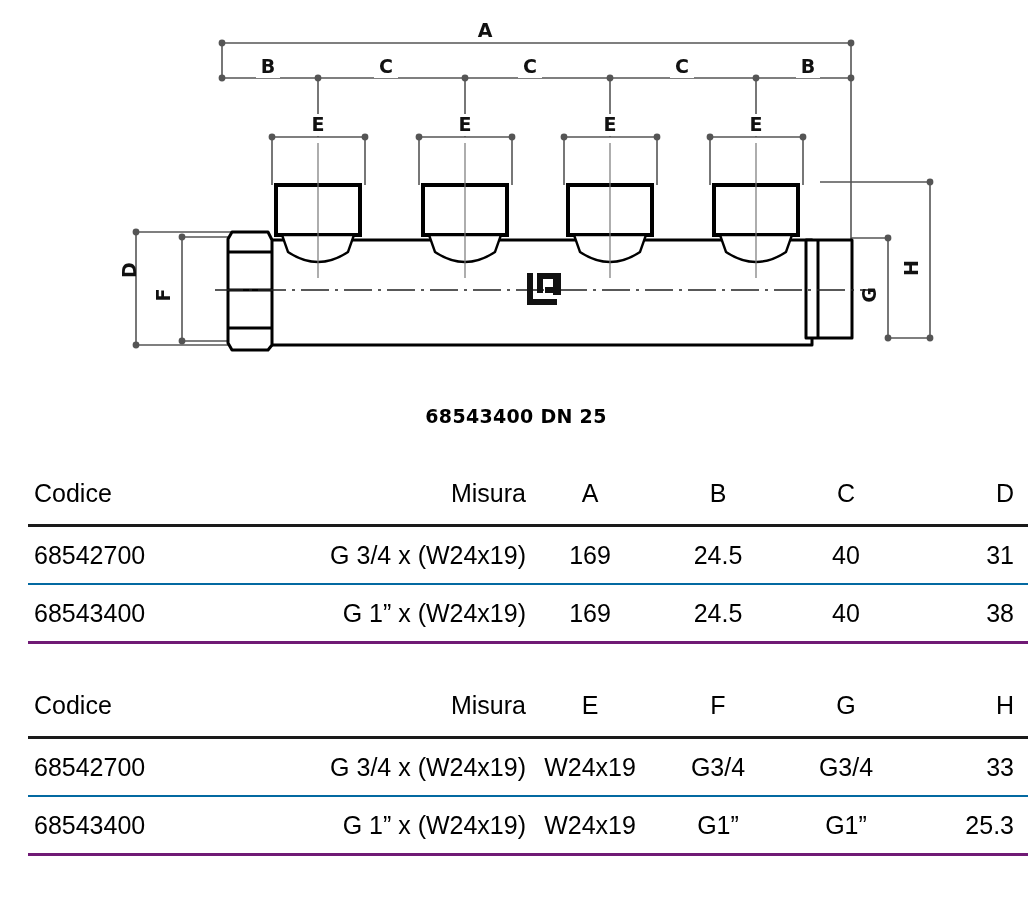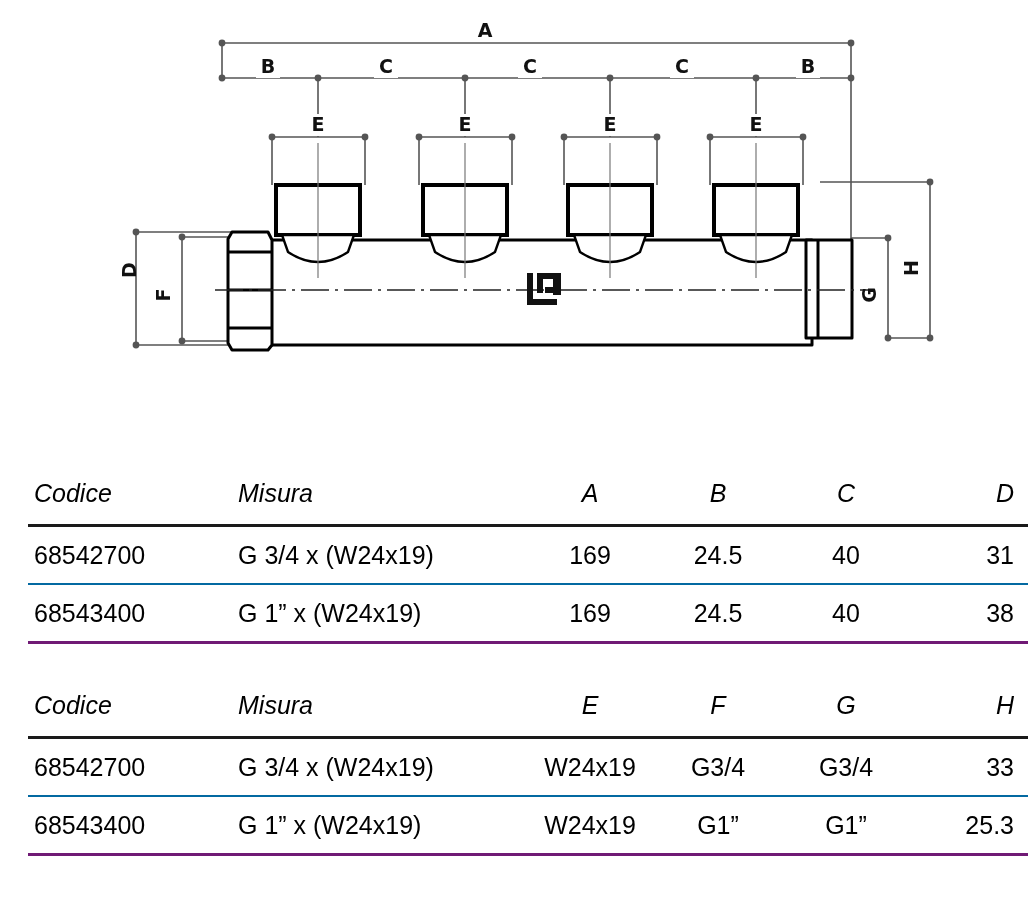--- a/index.html
+++ b/index.html
@@ -63,30 +63,29 @@
     font-weight: normal;
     font-size: 25px;
     color: #000;
     padding: 0;
     height: 56px;
     vertical-align: middle;
     text-align: center;
     font-family: "Liberation Sans", sans-serif;
   }
   table.spec .c-code { width: 200px; text-align: left; padding-left: 6px; }
-  table.spec .c-misura { width: 288px; text-align: left; padding-left: 4px; }
+  table.spec .c-misura { width: 288px; text-align: right; padding-left: 4px; }
   table.spec .c-v1 { width: 128px; }
   table.spec .c-v2 { width: 128px; }
   table.spec .c-v3 { width: 128px; }
   table.spec .c-v4 { width: 104px; text-align: right; padding-right: 14px; }
 
   table.spec thead th {
     border-bottom: 3px solid #1a1a1a;
     height: 62px;
-    font-style: italic;
   }
   table.spec tbody tr td {
     border-bottom: 2px solid #0369a1;
   }
   table.spec tbody tr:last-child td {
     border-bottom: 3px solid #701a75;
   }
   .small-val {
     font-size: 17px;
   }
@@ -248,20 +247,21 @@
         <text x="756" y="131">E</text>
 
         <text x="136" y="270" transform="rotate(-90 136 270)">D</text>
         <text x="170" y="295" transform="rotate(-90 170 295)">F</text>
         <text x="876" y="295" transform="rotate(-90 876 295)">G</text>
         <text x="918" y="268" transform="rotate(-90 918 268)">H</text>
       </g>
     </svg>
   </div>
 
+  <div class="caption">68543400 DN 25</div>
 
   <div class="tables">
 
     <table class="spec">
       <thead>
         <tr>
           <th class="c-code">Codice</th>
           <th class="c-misura">Misura</th>
           <th class="c-v1">A</th>
           <th class="c-v2">B</th>

